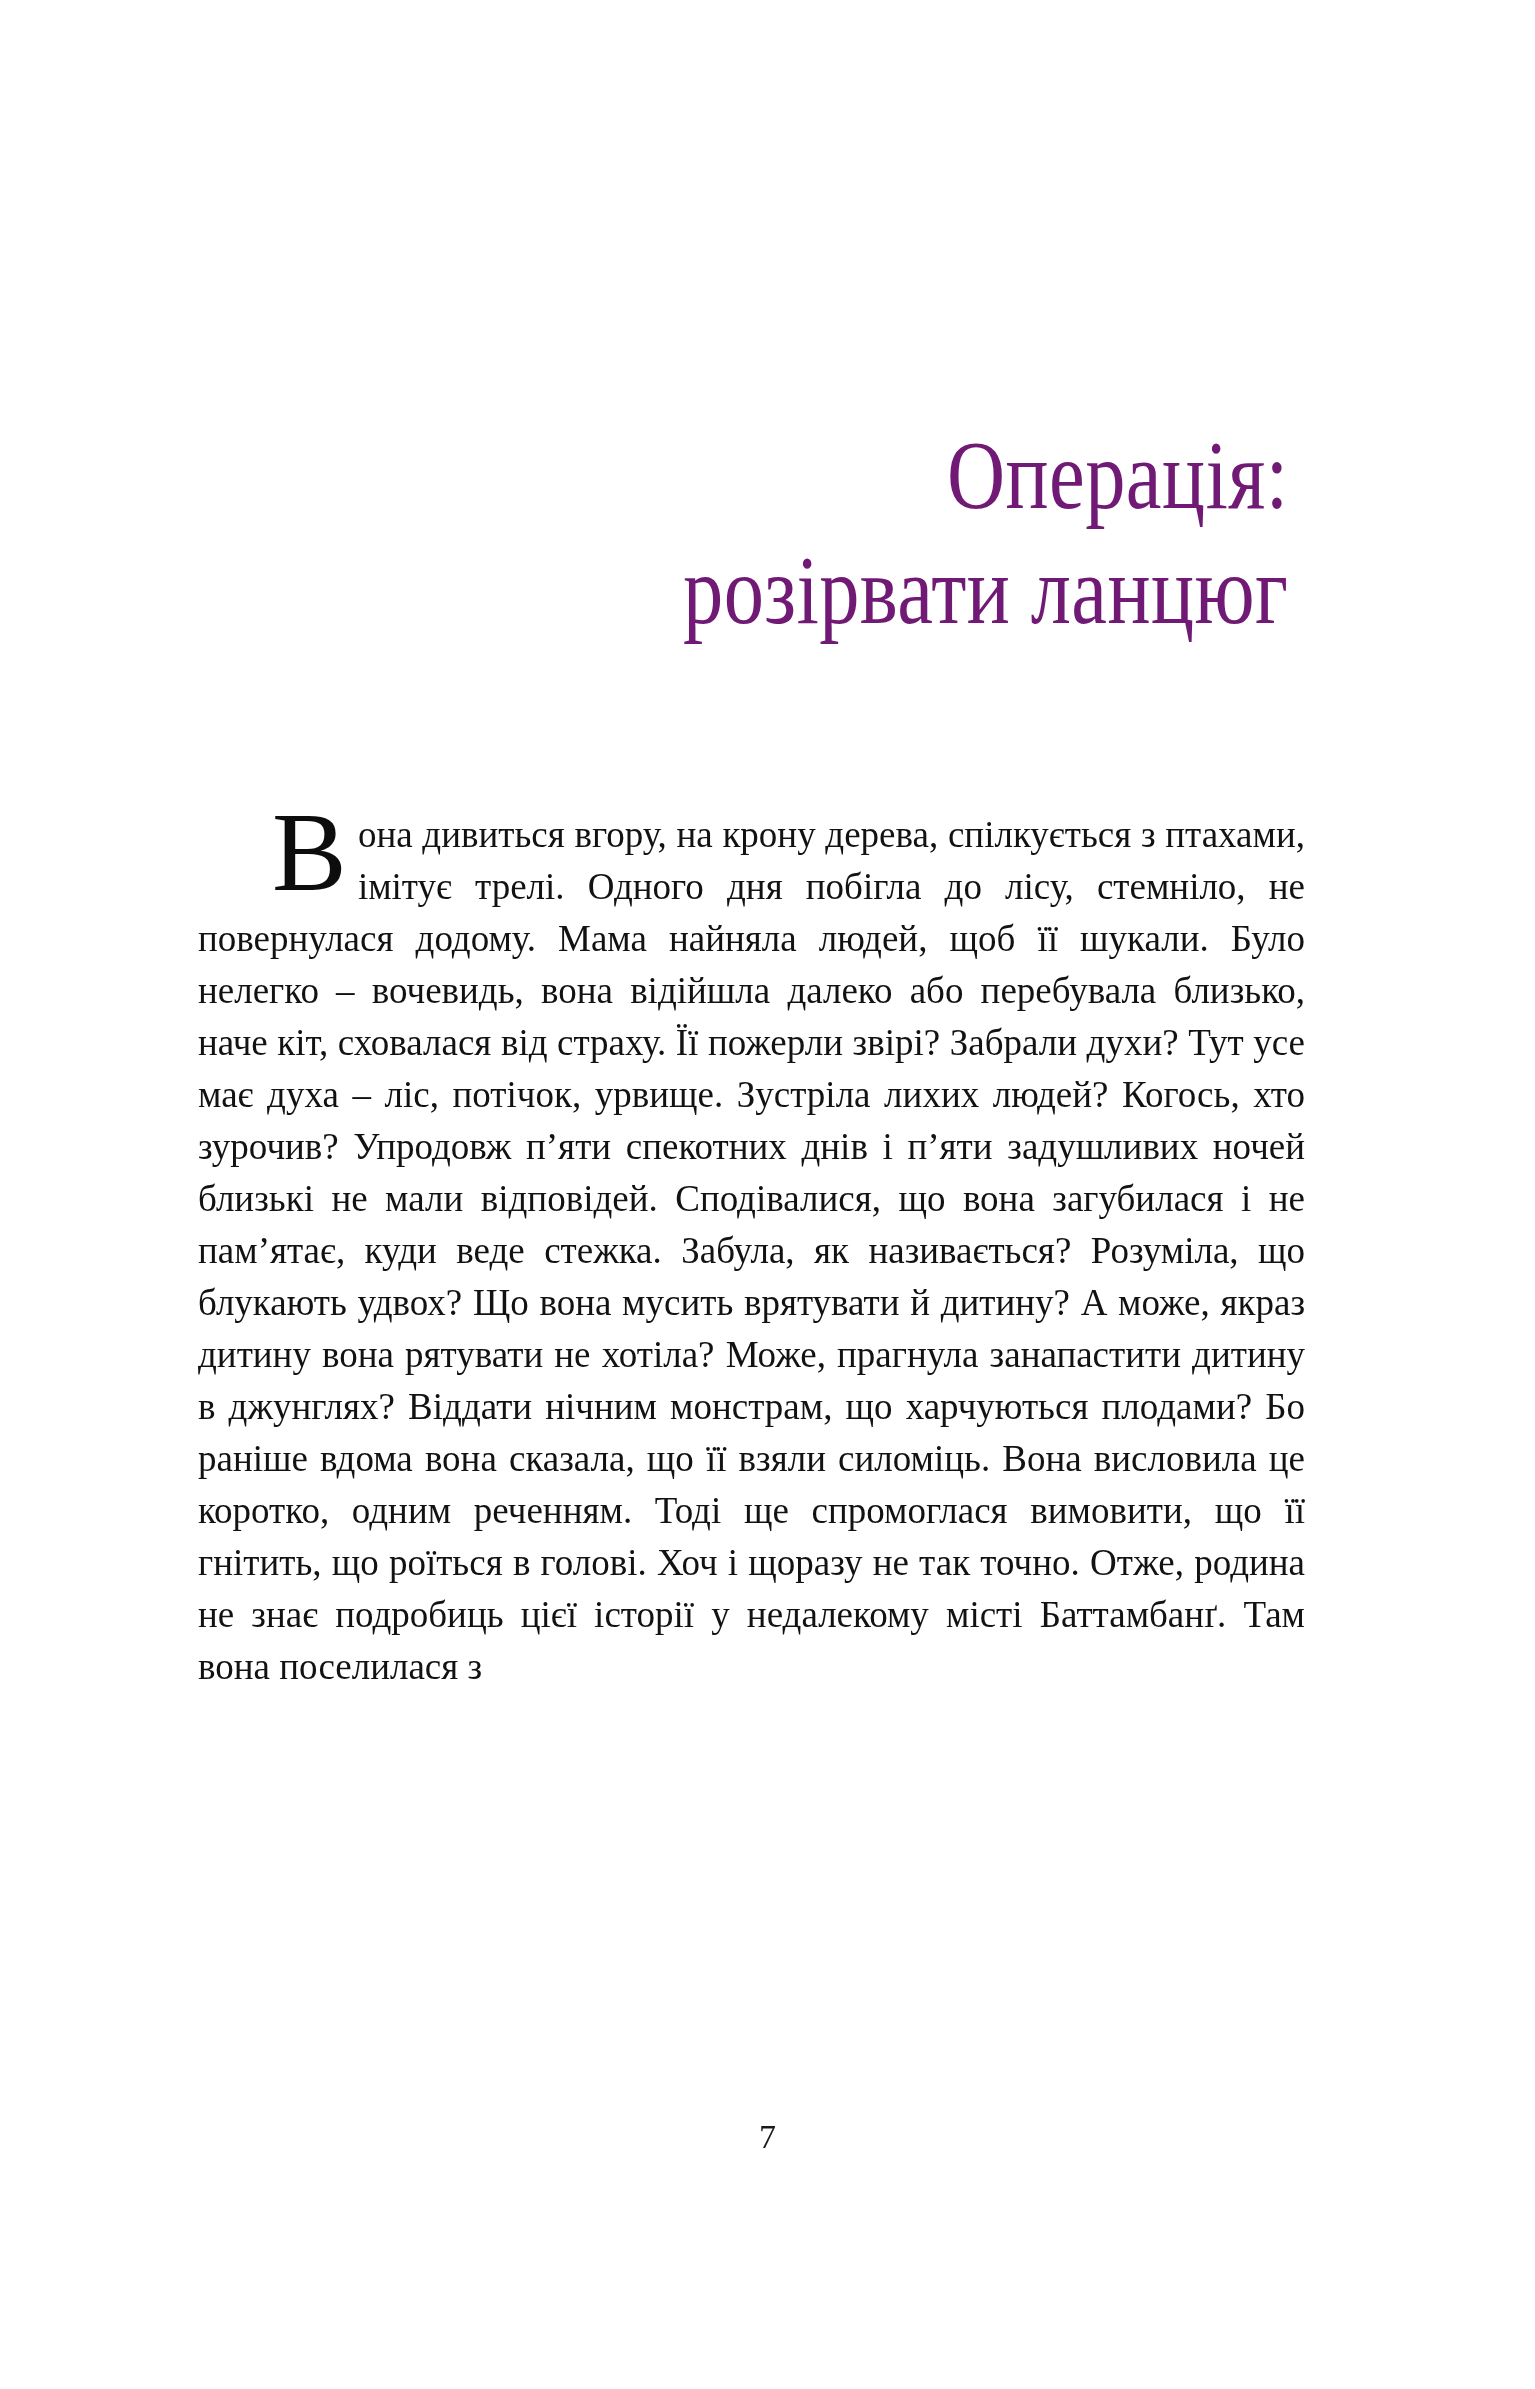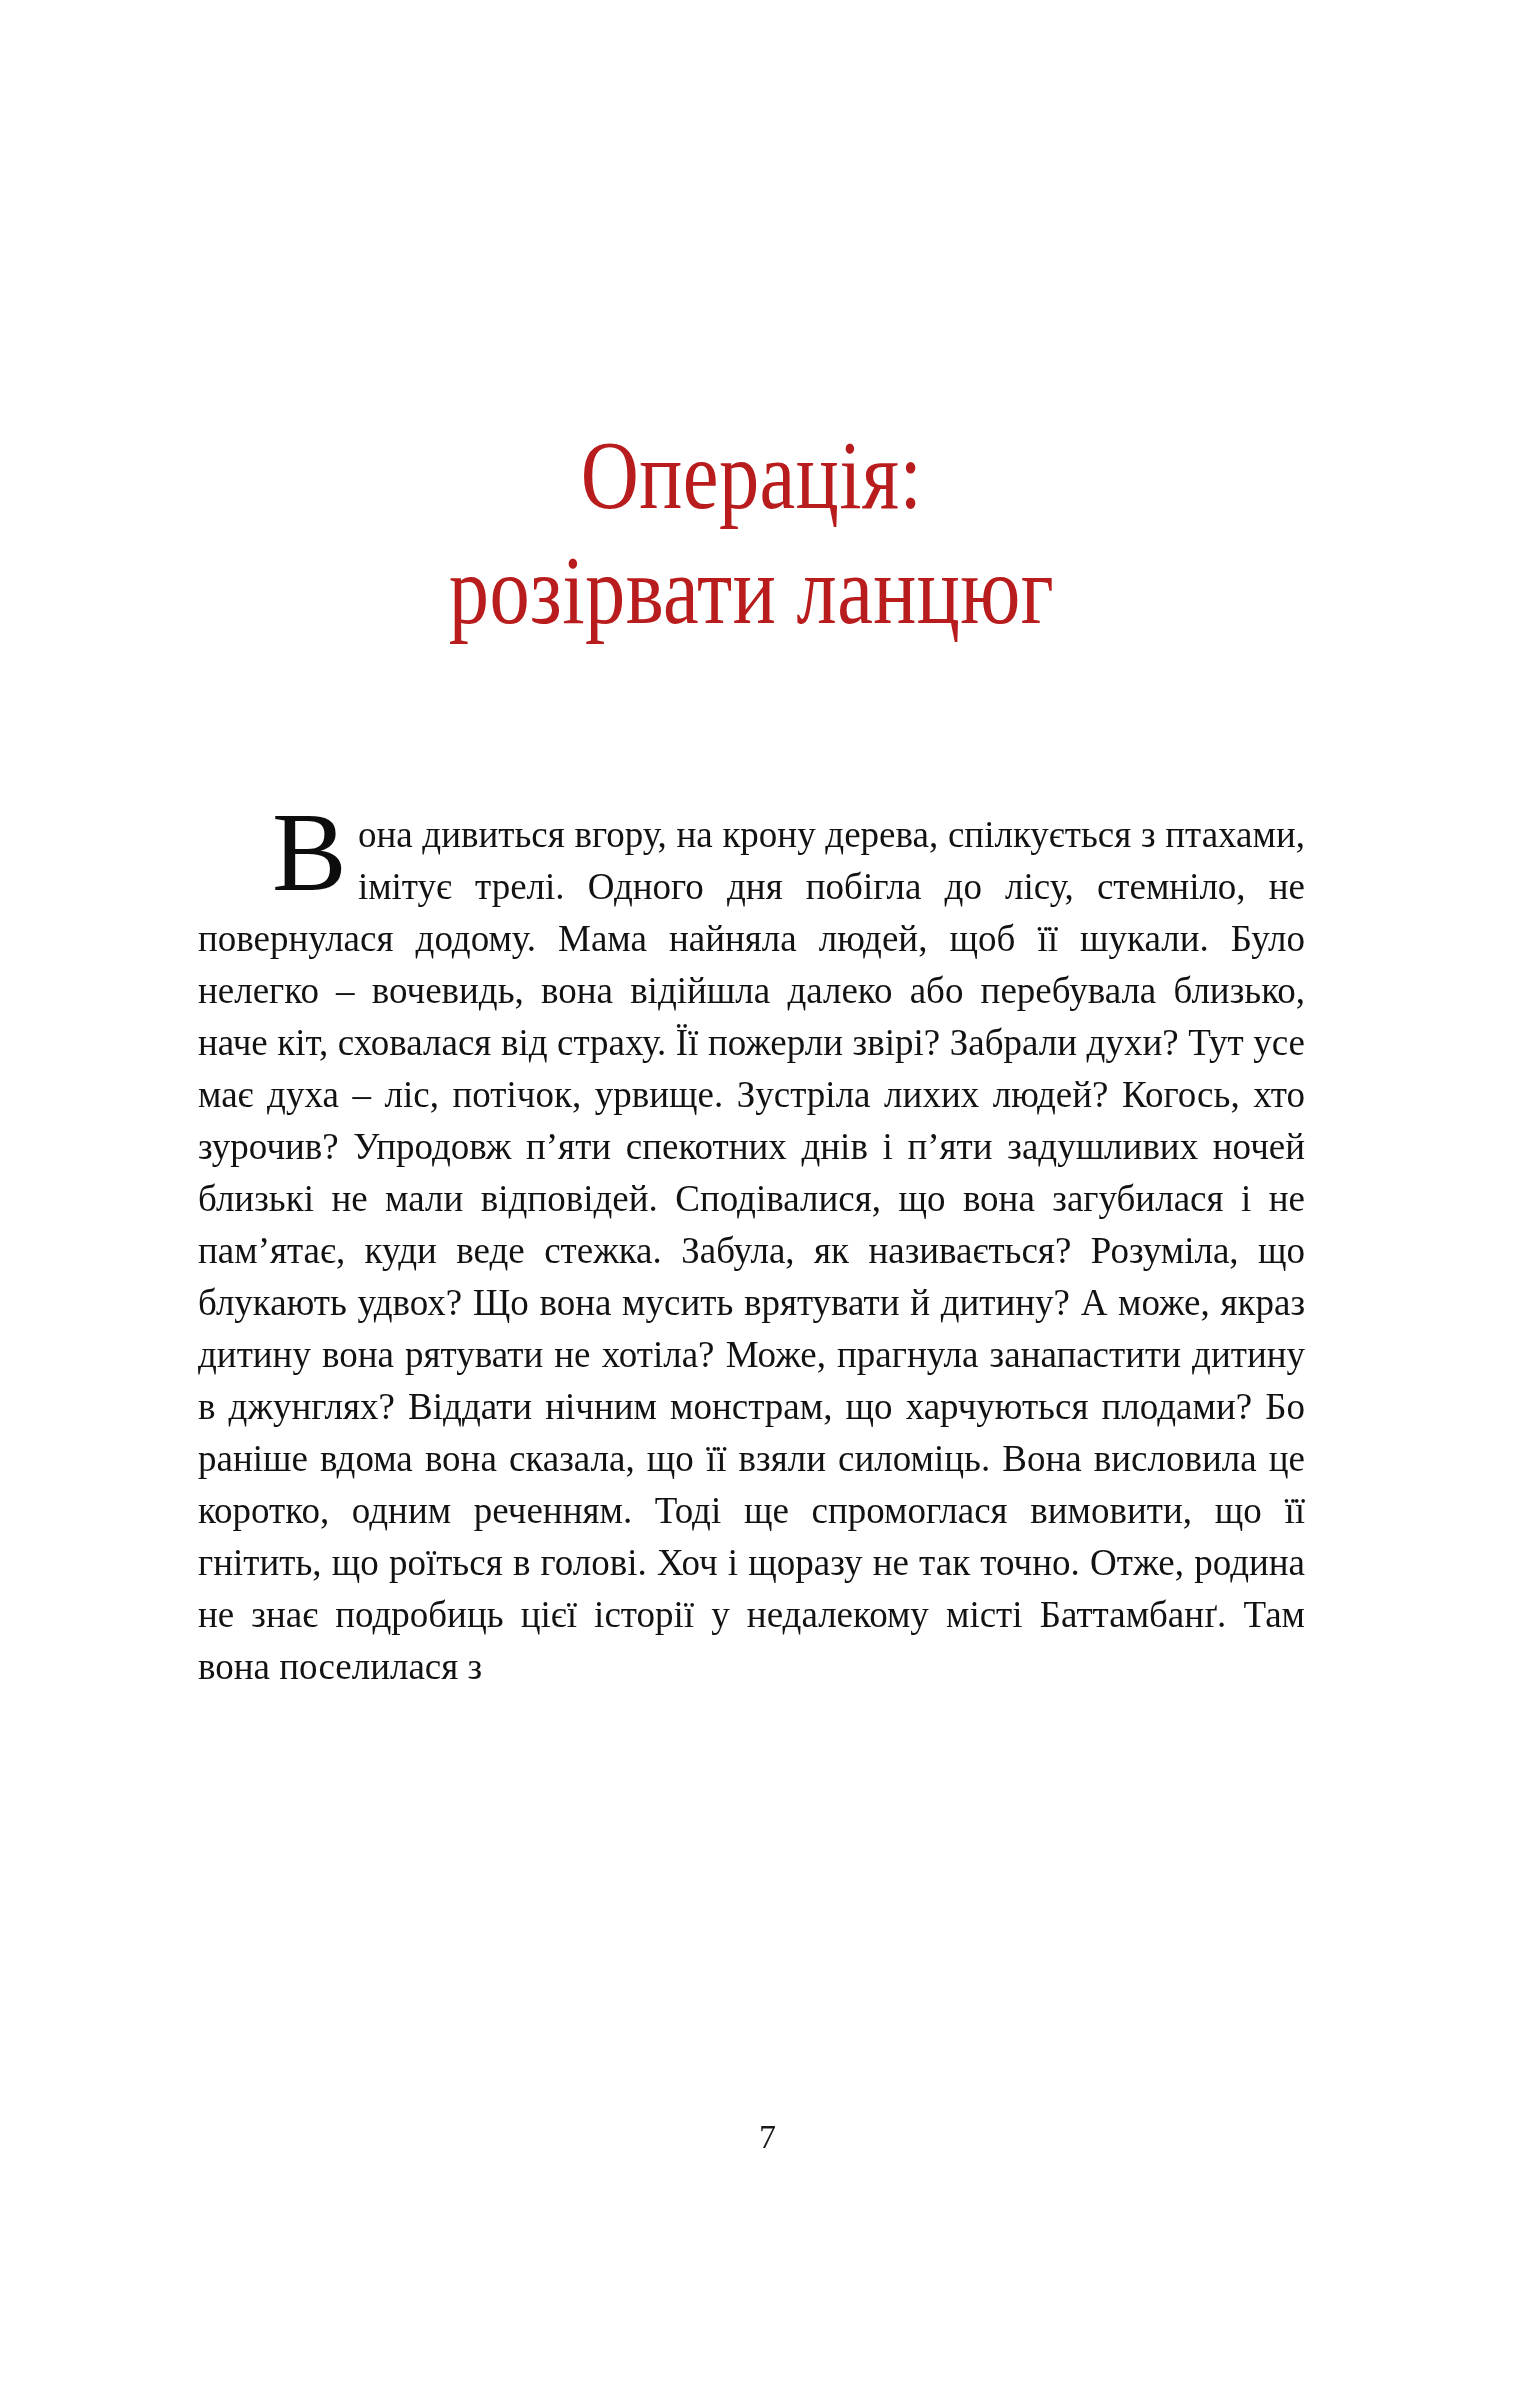--- a/index.html
+++ b/index.html
@@ -18,27 +18,27 @@
     overflow: hidden;
     box-sizing: border-box;
   }
 
   
   .chapter-title {
     position: absolute;
     left: 198px;
     top: 361px;
     width: 1107px;
-    text-align: center;
+    text-align: right;
     font-family: "Liberation Serif", "DejaVu Serif", serif;
     font-weight: 400;
     font-size: 83px;
     line-height: 98px;
     letter-spacing: 0.4px;
-    color: #b91c1c;
+    color: #701a75;
     -webkit-font-smoothing: antialiased;
   }
   .chapter-title .tline {
     display: block;
     white-space: nowrap;
     transform: scaleY(1.18) scaleX(0.97);
     transform-origin: center top;
   }
   .chapter-title .tline.line-2 {
     margin-top: 17.6px;

